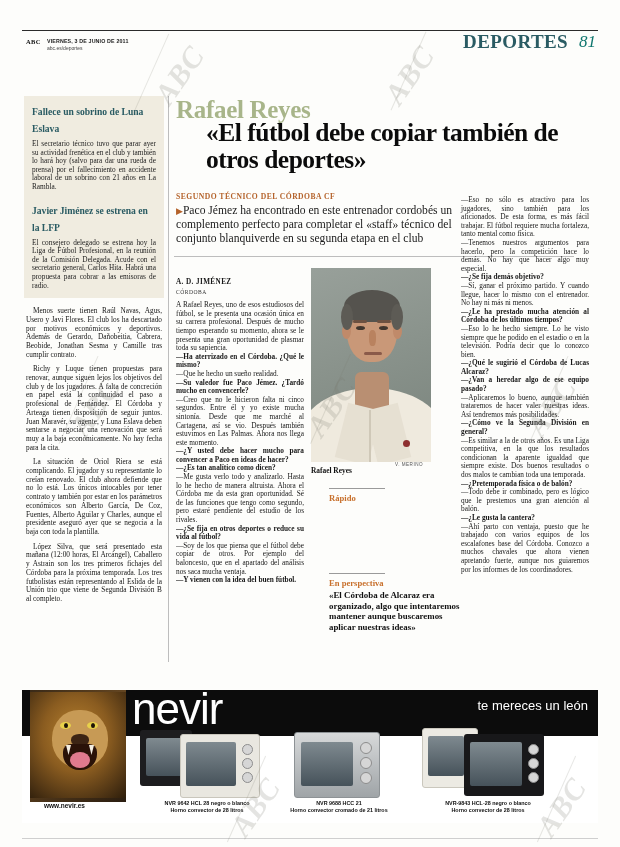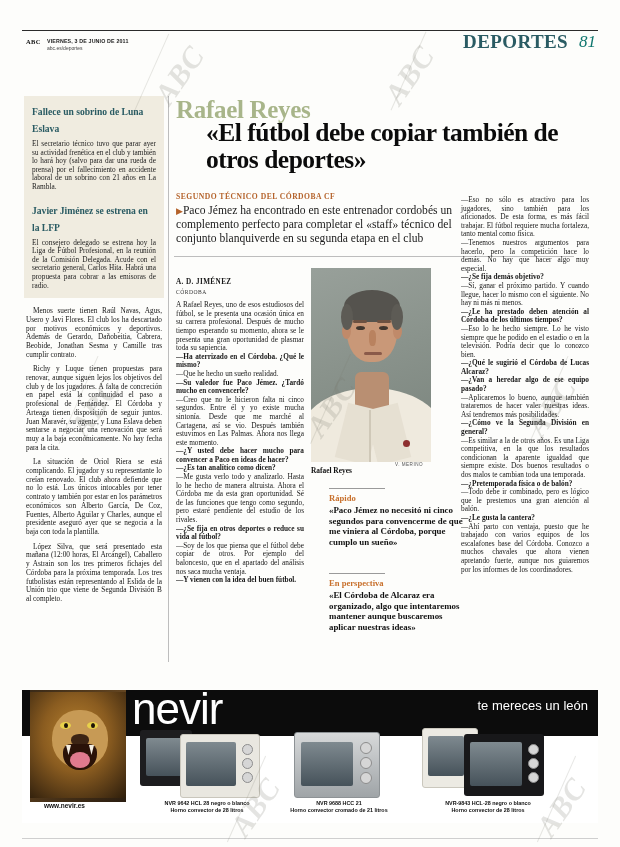--- a/index.html
+++ b/index.html
@@ -212,35 +212,34 @@
     <div class="ph-collar-r"></div>
     <div class="ph-zip"></div>
     <div class="ph-logo"></div>
   </div>
   <div class="photo-cap">Rafael Reyes</div>
   <div class="photo-cred">V. MERINO</div>
 
   <div class="qbox" style="top:488px;">
     <div class="qrule"></div>
     <div class="qhead">Rápido</div>
-    <div class="qtext">«Paco Jémez no necesitó ni cinco segundos para convencerme de que me viniera al Córdoba, porque cumplo un sueño»</div>
   </div>
   <div class="qbox" style="top:573px;">
     <div class="qrule"></div>
     <div class="qhead">En perspectiva</div>
     <div class="qtext">«El Córdoba de Alcaraz era organizado, algo que intentaremos mantener aunque buscaremos aplicar nuestras ideas»</div>
   </div>
 
   <div class="col" style="left:461px;top:196px;width:128px;">
     <div id="qa3">
         <p class="a">—Eso no sólo es atractivo para los jugadores, sino también para los aficionados. De esta forma, es más fácil trabajar. El fútbol requiere mucha fortaleza, tanto mental como física.</p>
         <p class="a">—Tenemos nuestros argumentos para hacerlo, pero la competición hace lo demás. No hay que hacer algo muy especial.</p>
         <p class="q">—¿Se fija demás objetivo?</p>
-        <p class="a">—Sí, ganar el próximo partido. Y cuando llegue, hacer lo mismo con el siguiente. No hay ni más ni menos.</p>
-        <p class="q">—¿Le ha prestado deben atención al Córdoba de los últimos tiempos?</p>
+        <p class="a">—Sí, ganar el próximo partido. Y cuando llegue, hacer lo mismo con el entrenador. No hay ni más ni menos.</p>
+        <p class="q">—¿Le ha prestado mucha atención al Córdoba de los últimos tiempos?</p>
         <p class="a">—Eso lo he hecho siempre. Lo he visto siempre que he podido en el estadio o en la televisión. Podría decir que lo conozco bien.</p>
         <p class="q">—¿Qué le sugirió el Córdoba de Lucas Alcaraz?</p>
         <p class="q">—¿Van a heredar algo de ese equipo pasado?</p>
         <p class="a">—Aplicaremos lo bueno, aunque también trataremos de hacer valer nuestras ideas. Así tendremos más posibilidades.</p>
         <p class="q">—¿Cómo ve la Segunda División en general?</p>
         <p class="a">—Es similar a la de otros años. Es una Liga competitiva, en la que los resultados condicionan la aparente igualdad que siempre existe. Dos buenos resultados o dos malos te cambian toda una temporada.</p>
         <p class="q">—¿Pretemporada física o de balón?</p>
         <p class="a">—Todo debe ir combinado, pero es lógico que le prestemos una gran atención al balón.</p>
         <p class="q">—¿Le gusta la cantera?</p>
         <p class="a">—Ahí parto con ventaja, puesto que he trabajado con varios equipos de los escalafones base del Córdoba. Conozco a muchos chavales que ahora vienen apretando fuerte, aunque nos guiaremos por los informes de los coordinadores.</p>

